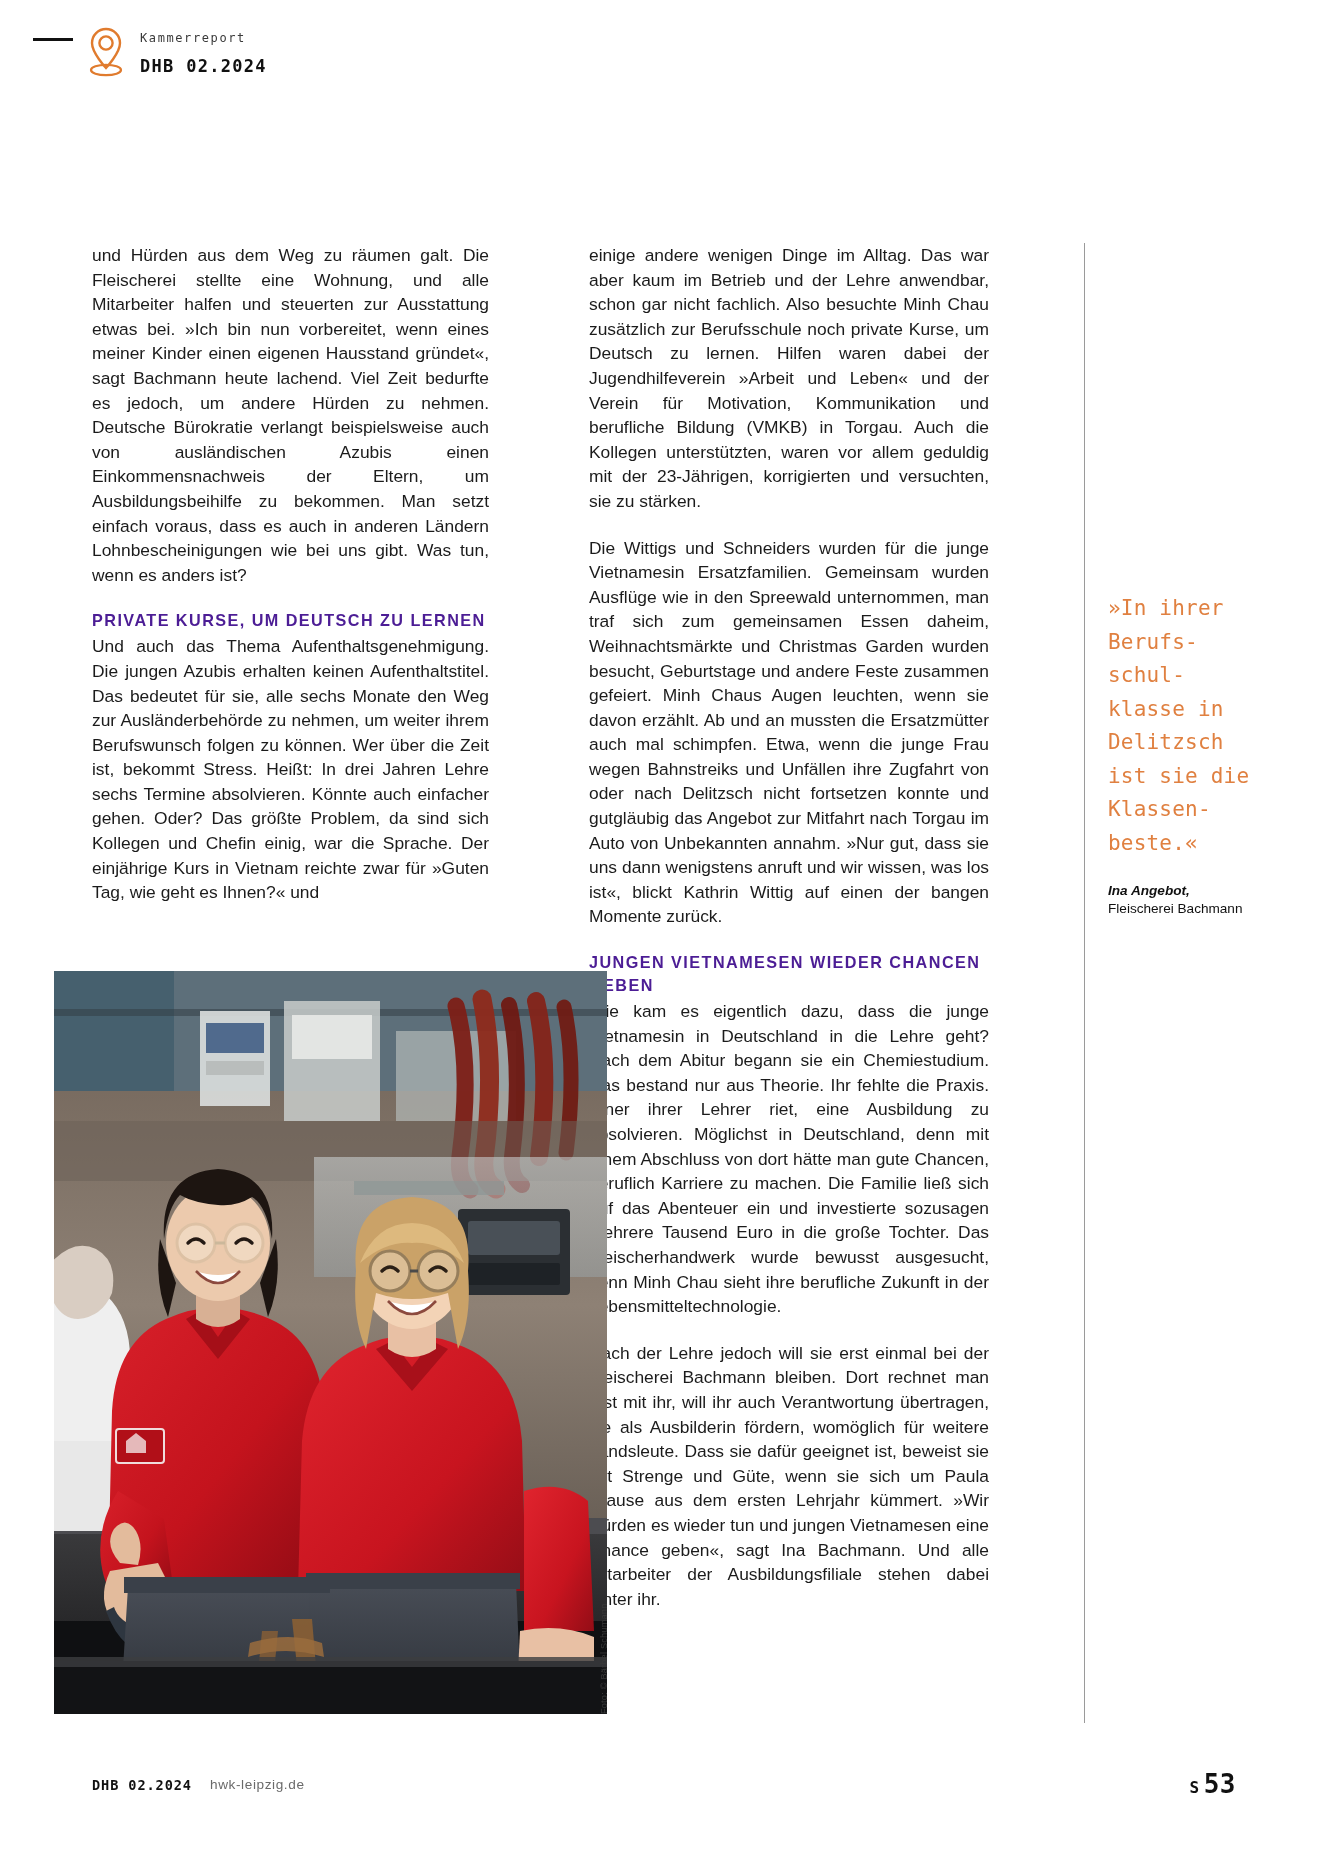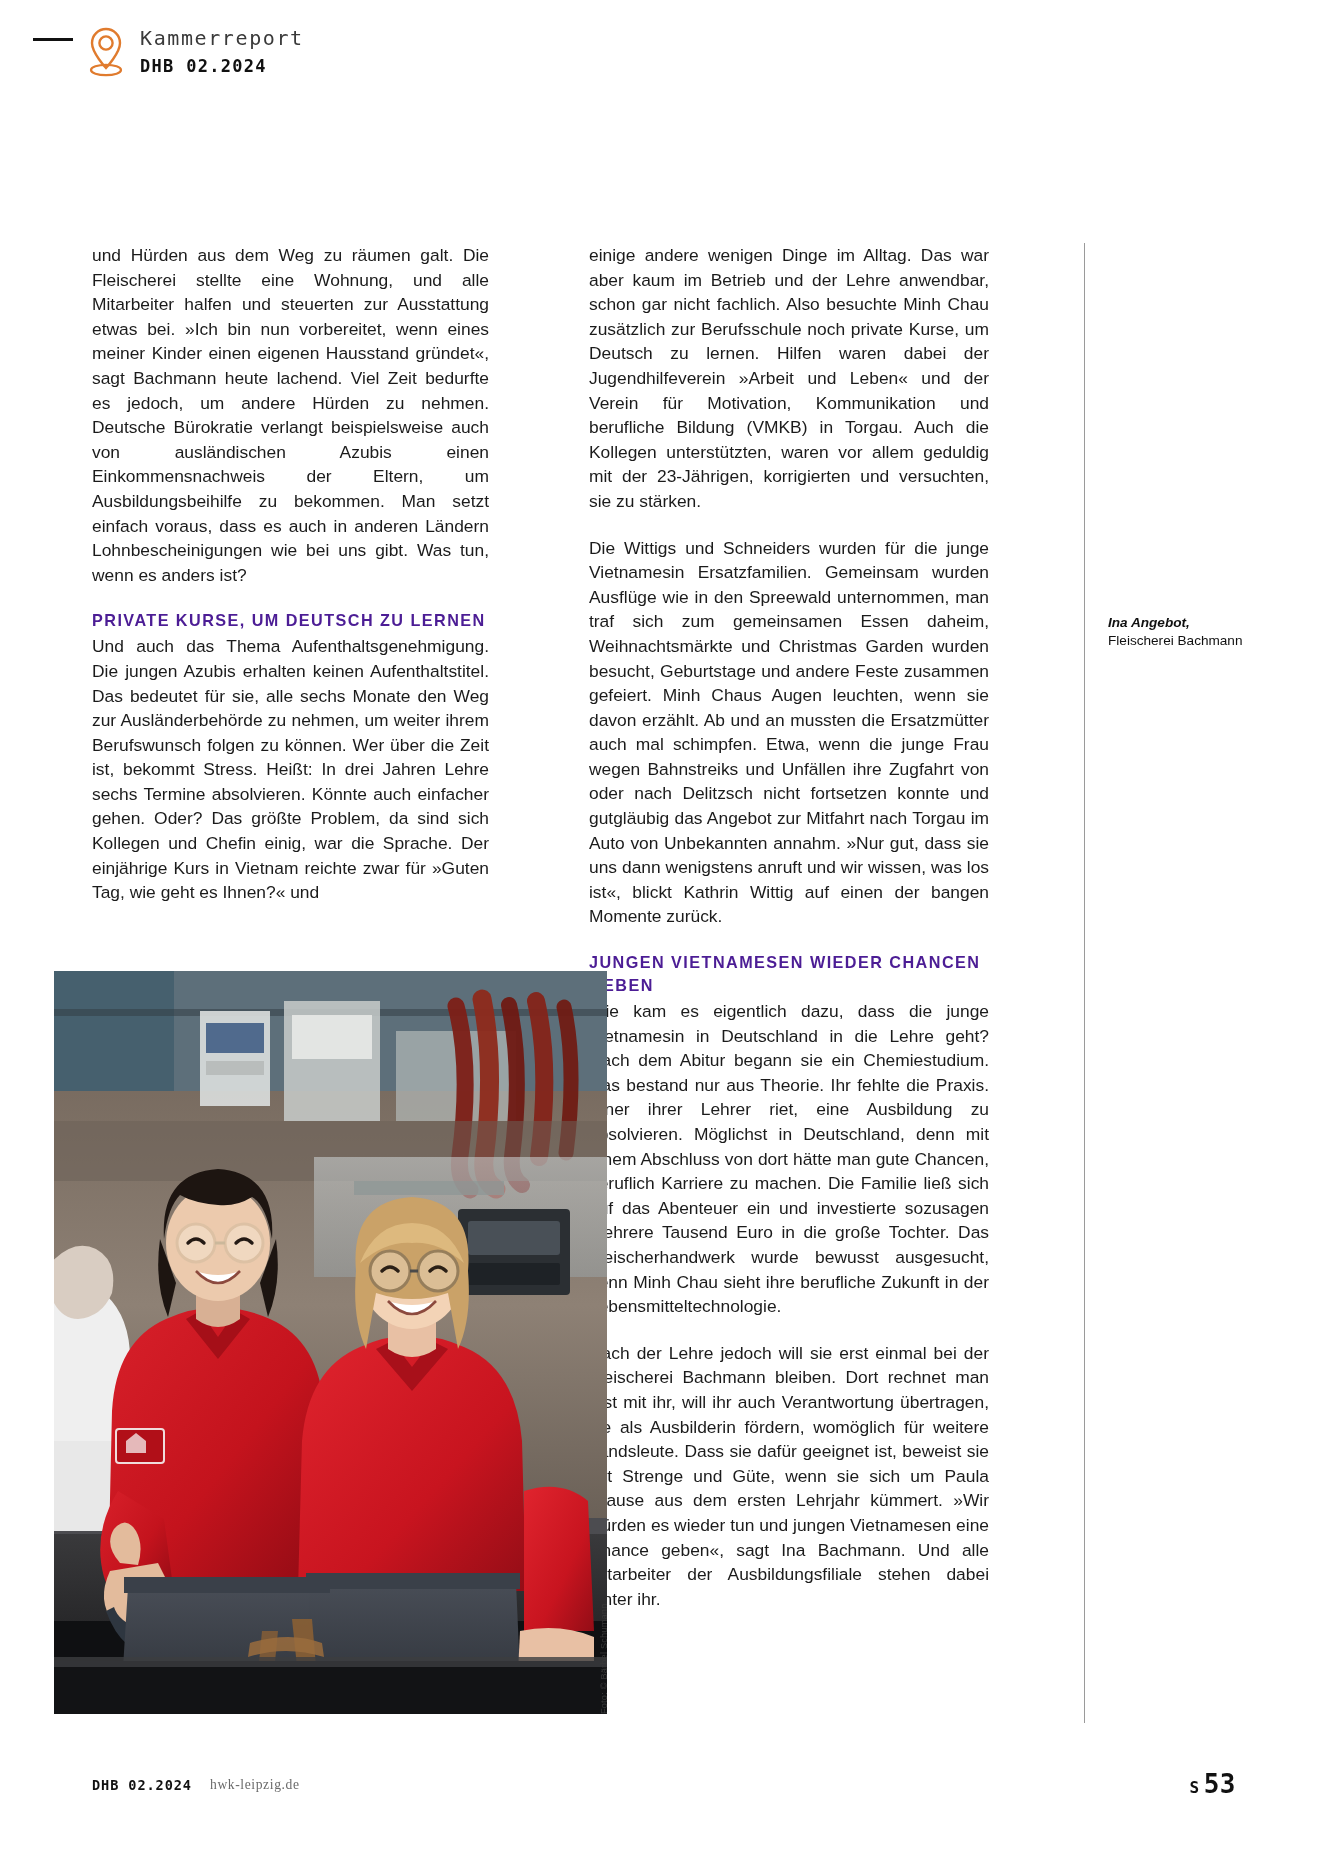--- a/index.html
+++ b/index.html
@@ -39,21 +39,21 @@
     width: 40px;
     height: 52px;
   }
   #header-texts {
     position: absolute;
     top: 1px;
     left: 140px;
   }
   #header-kicker {
     font-family: "DejaVu Sans Mono", monospace;
-    font-size: 20px;
+    font-size: 12px;
     letter-spacing: 1.6px;
     color: #3a3a3a;
     line-height: 22px;
     white-space: nowrap;
   }
   #header-issue {
     font-family: "DejaVu Sans Mono", monospace;
     font-size: 17px;
     font-weight: bold;
     letter-spacing: 1.3px;
@@ -182,21 +182,21 @@
     font-family: "DejaVu Sans Mono", monospace;
     font-size: 13.6px;
     font-weight: bold;
     letter-spacing: 0.9px;
     color: #111111;
   }
   #footer-url {
     position: absolute;
     left: 210px;
     top: 0;
-    font-family: Liberation Serif, serif;
+    font-family: Liberation Sans, sans-serif;
     font-size: 13.6px;
     letter-spacing: 0.6px;
     color: #6a6a6a;
   }
   #footer-page {
     position: absolute;
     right: 90px;
     top: -8px;
     text-align: left;
     white-space: nowrap;
@@ -247,20 +247,28 @@
   <p>einige andere wenigen Dinge im Alltag. Das war aber kaum im Betrieb und der Lehre anwendbar, schon gar nicht fachlich. Also besuchte Minh Chau zusätzlich zur Berufsschule noch private Kurse, um Deutsch zu lernen. Hilfen waren dabei der Jugendhilfeverein »Arbeit und Leben« und der Verein für Motivation, Kommunikation und berufliche Bildung (VMKB) in Torgau. Auch die Kollegen unterstützten, waren vor allem geduldig mit der 23-Jährigen, korrigierten und versuchten, sie zu stärken.</p>
   <p>Die Wittigs und Schneiders wurden für die junge Vietnamesin Ersatzfamilien. Gemeinsam wurden Ausflüge wie in den Spreewald unternommen, man traf sich zum gemeinsamen Essen daheim, Weihnachtsmärkte und Christmas Garden wurden besucht, Geburtstage und andere Feste zusammen gefeiert. Minh Chaus Augen leuchten, wenn sie davon erzählt. Ab und an mussten die Ersatzmütter auch mal schimpfen. Etwa, wenn die junge Frau wegen Bahnstreiks und Unfällen ihre Zugfahrt von oder nach Delitzsch nicht fortsetzen konnte und gutgläubig das Angebot zur Mitfahrt nach Torgau im Auto von Unbekannten annahm. »Nur gut, dass sie uns dann wenigstens anruft und wir wissen, was los ist«, blickt Kathrin Wittig auf einen der bangen Momente zurück.</p>
   <h2 class="subhead">JUNGEN VIETNAMESEN WIEDER CHANCEN GEBEN</h2>
   <p>Wie kam es eigentlich dazu, dass die junge Vietnamesin in Deutschland in die Lehre geht? Nach dem Abitur begann sie ein Chemiestudium. Das bestand nur aus Theorie. Ihr fehlte die Praxis. Einer ihrer Lehrer riet, eine Ausbildung zu absolvieren. Möglichst in Deutschland, denn mit einem Abschluss von dort hätte man gute Chancen, beruflich Karriere zu machen. Die Familie ließ sich auf das Abenteuer ein und investierte sozusagen mehrere Tausend Euro in die große Tochter. Das Fleischerhandwerk wurde bewusst ausgesucht, denn Minh Chau sieht ihre berufliche Zukunft in der Lebensmitteltechnologie.</p>
   <p>Nach der Lehre jedoch will sie erst einmal bei der Fleischerei Bachmann bleiben. Dort rechnet man fest mit ihr, will ihr auch Verantwortung übertragen, sie als Ausbilderin fördern, womöglich für weitere Landsleute. Dass sie dafür geeignet ist, beweist sie mit Strenge und Güte, wenn sie sich um Paula Krause aus dem ersten Lehrjahr kümmert. »Wir würden es wieder tun und jungen Vietnamesen eine Chance geben«, sagt Ina Bachmann. Und alle Mitarbeiter der Ausbildungsfiliale stehen dabei hinter ihr.</p>
 </div>
 
 <div id="col-divider"></div>
 
 <aside id="pullquote-block">
+  <div id="pullquote-text">»In ihrer
+Berufs-
+schul-
+klasse in
+Delitzsch
+ist sie die
+Klassen-
+beste.«</div>
   <div id="pullquote-author">Ina Angebot,</div>
   <div id="pullquote-org">Fleischerei Bachmann</div>
 </aside>
 
 <figure id="photo-figure">
   <div id="photo">
     <svg width="553" height="743" viewBox="0 0 553 743" aria-hidden="true">
       <defs>
         <linearGradient id="bgWall" x1="0" y1="0" x2="0" y2="1">
           <stop offset="0%" stop-color="#6d6055"></stop>

